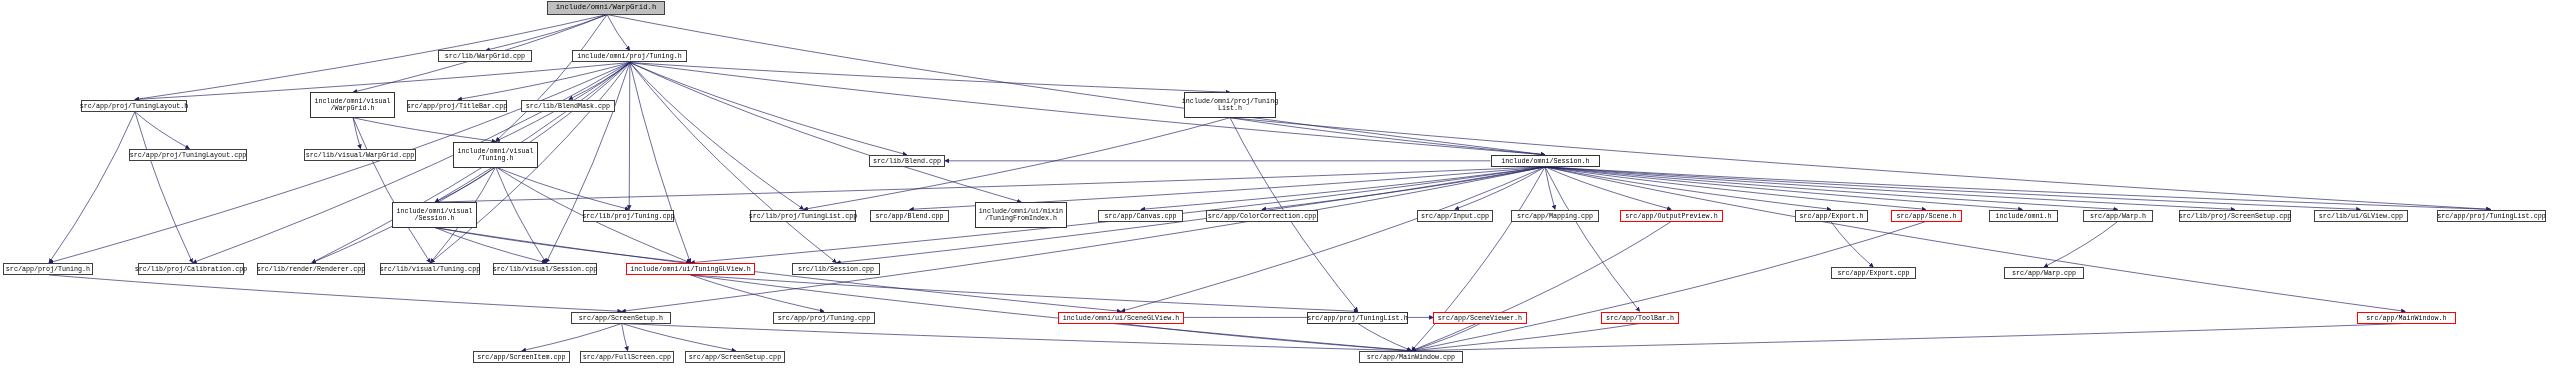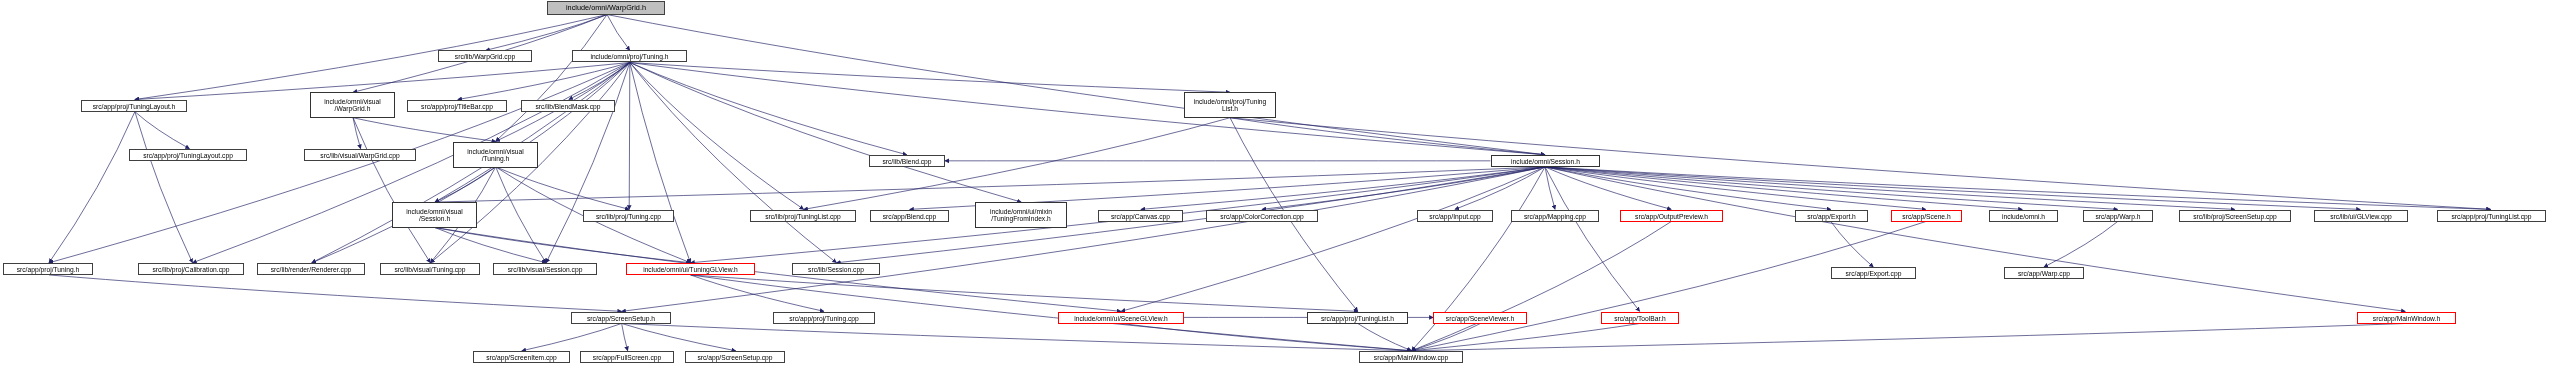--- a/index.html
+++ b/index.html
@@ -1,20 +1,20 @@
 <!DOCTYPE html>
 <html style="font-size:9.7px"><head>
 <meta charset="utf-8">
 <style>
   html,body{margin:0;padding:0;background:#ffffff;}
   #graph{
     position:relative;
     width:2576px;height:363px;
     background:#ffffff;
-    font-family:Liberation Sans, sans-serif;
+    font-family:Liberation Mono, monospace;
     overflow:hidden;
   }
   #edges{position:absolute;left:0;top:0;width:2576px;height:369px;}
   .node{
     position:absolute;
     box-sizing:border-box;
     background:#ffffff;
     border:0.6px solid #404040;
     color:#000000;
     font-size:6.7px;

